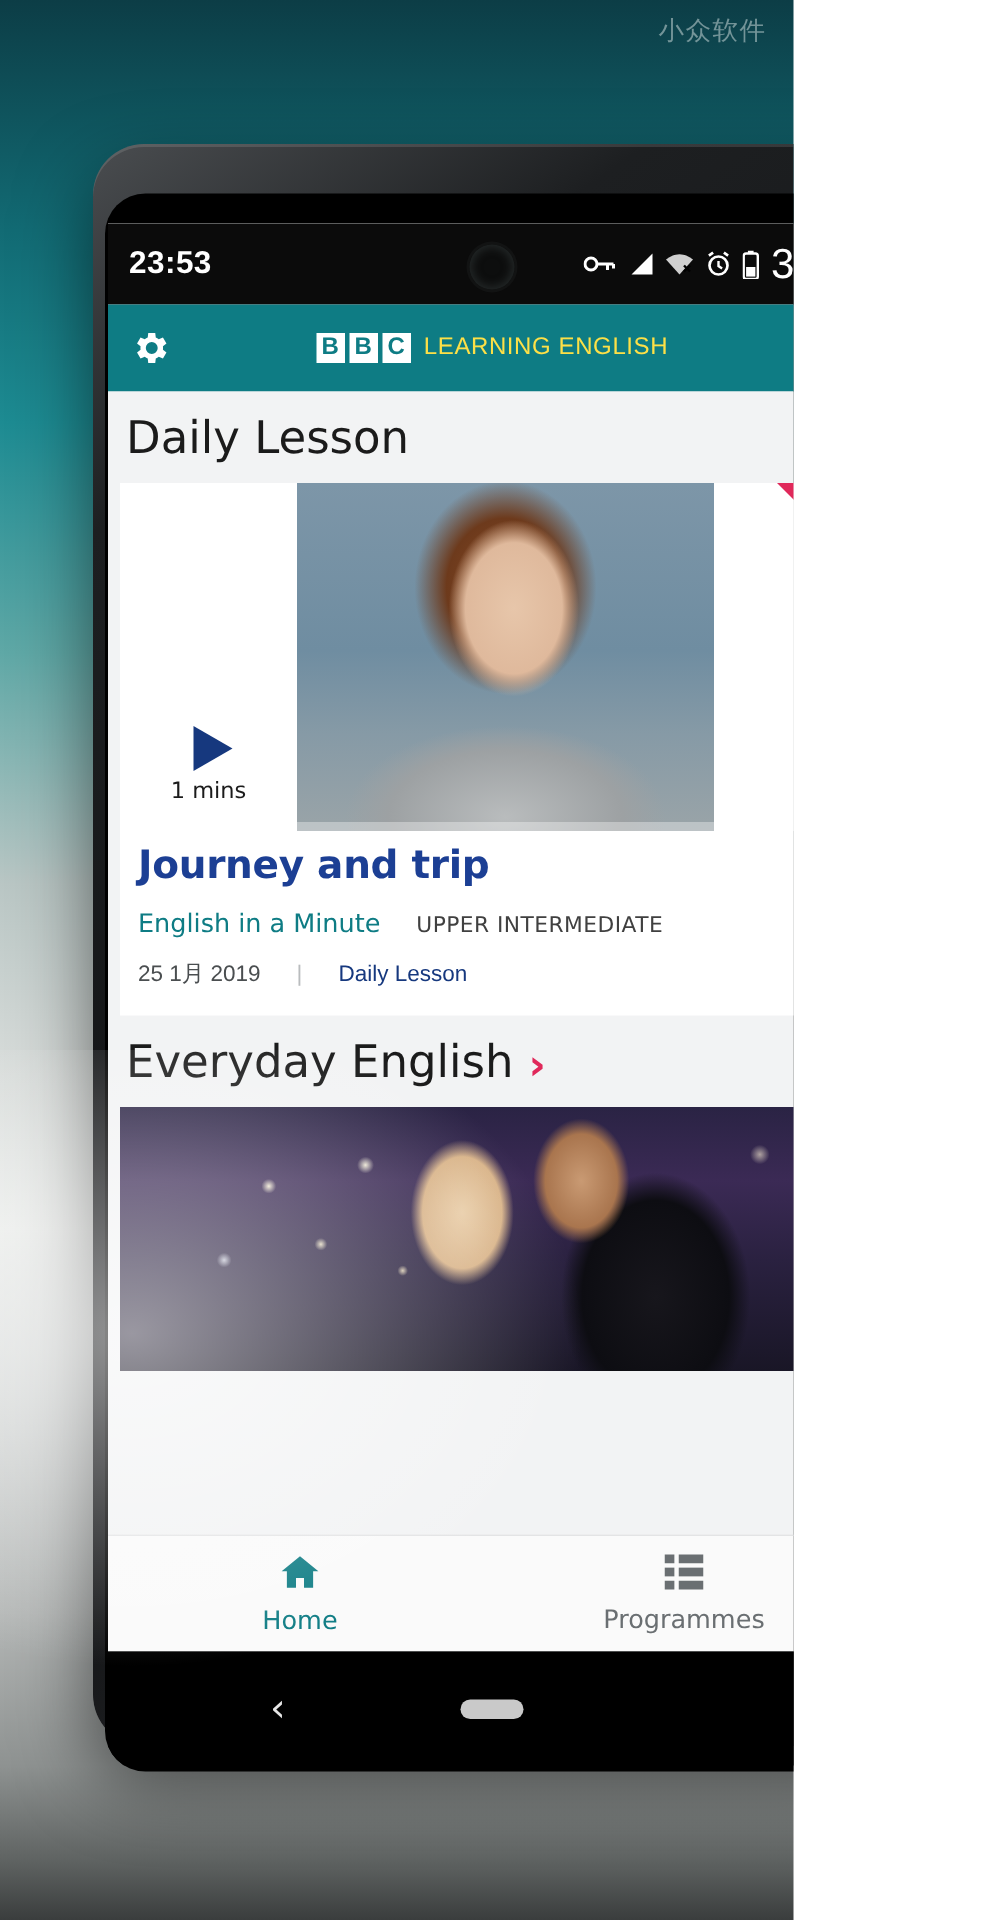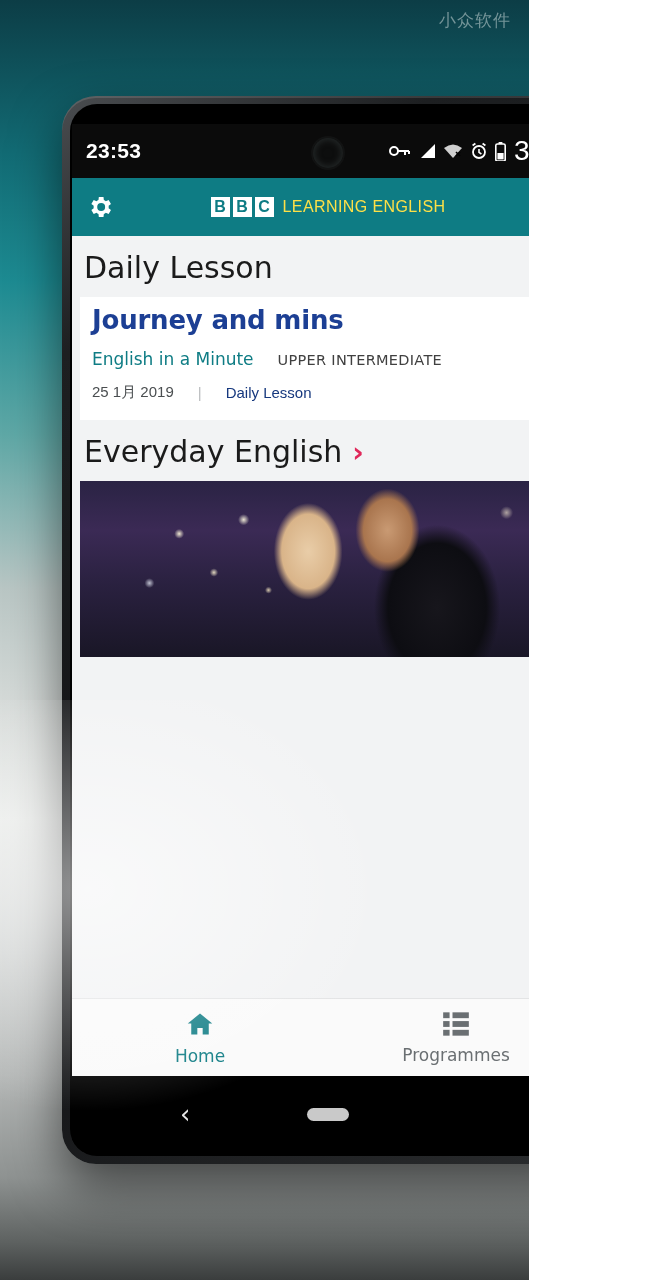--- a/index.html
+++ b/index.html
@@ -52,20 +52,21 @@
     background: linear-gradient(145deg,#4a4d50 0%, #1d1f21 18%, #111214 60%, #2a2c2e 100%);
     padding: 8px;
     box-shadow: 0 22px 50px rgba(0,0,0,.55), 0 2px 0 rgba(255,255,255,.12) inset;
   }
   .phone-inner {
     position: relative;
     width: 100%; height: 100%;
     border-radius: 27px;
     background: #000;
     overflow: hidden;
+    margin-top: 25px;
   }
   .screen {
     position: absolute;
     left: 2px; top: 20px;
     width: 512px; height: 952px;
     background: #f2f3f4;
     overflow: hidden;
   }
 
   
@@ -328,23 +329,31 @@
           </div>
         </div>
 
         <div class="content">
 
           <div class="section-title">
             <span>Daily Lesson</span>
           </div>
 
           <div class="card">
+            <div class="card-media">
+              <div class="corner-tri"></div>
+              <div class="media-left">
+                <div class="play-tri"></div>
+                <div class="dur">1 mins</div>
+              </div>
+              <div class="thumb"></div>
+            </div>
 
             <div class="card-body">
-              <div class="card-title">Journey and mins</div>
+              <div class="card-title">Journey and trip</div>
               <div class="meta-row">
                 <span class="meta-series">English in a Minute</span>
                 <span class="meta-level">UPPER INTERMEDIATE</span>
               </div>
               <div class="card-foot">
                 <span>25 1月 2019</span>
                 <span class="foot-sep">|</span>
                 <span class="foot-cat">Daily Lesson</span>
               </div>
             </div>

